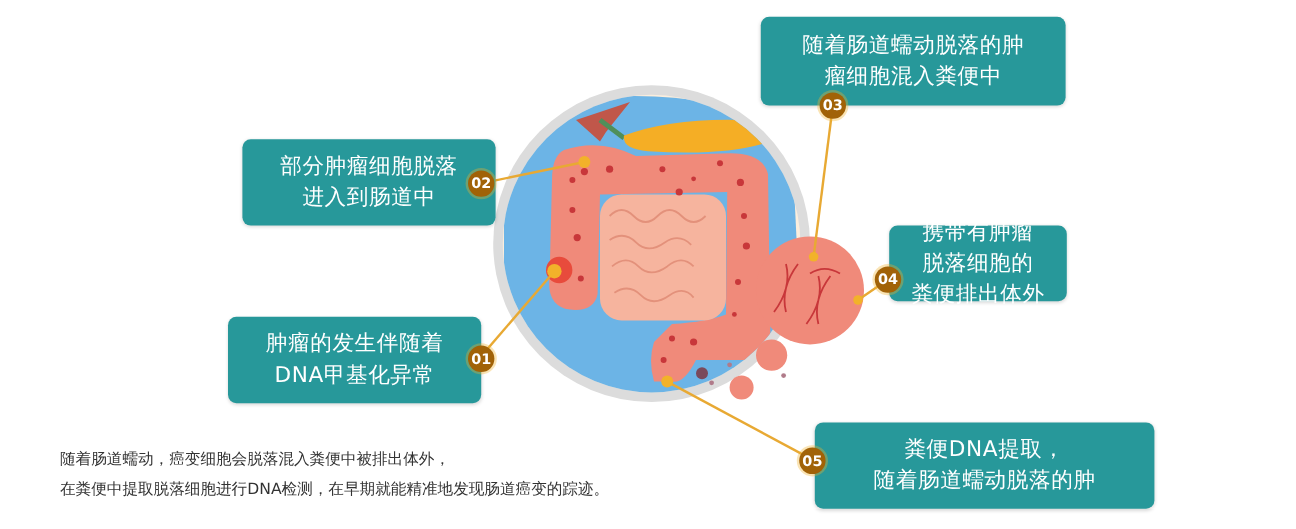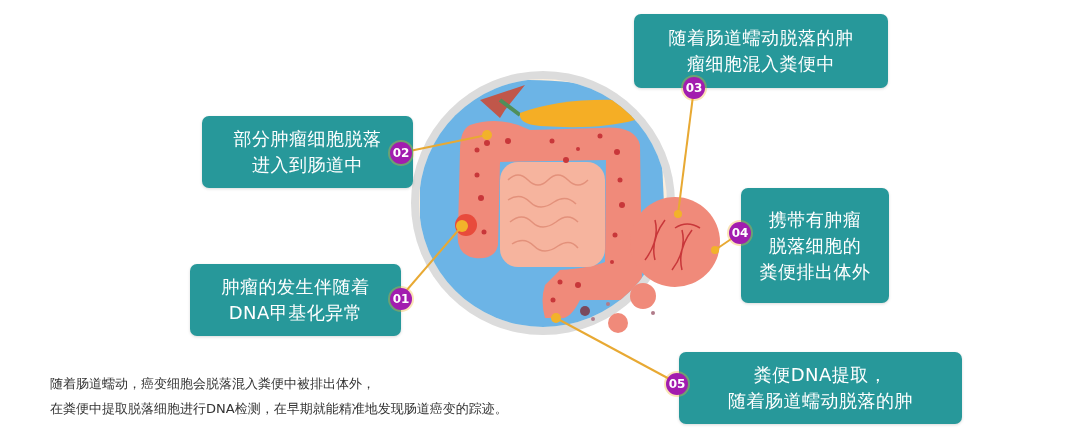--- a/index.html
+++ b/index.html
@@ -2,21 +2,21 @@
 <html><head>
 <meta charset="utf-8">
 <style>
   html, body { margin:0; padding:0; }
   body { width:1080px; height:441px; background:#ffffff; position:relative; overflow:hidden;
          font-family:"DejaVu Sans", sans-serif; }
   .box { position:absolute; background:#27989a; border-radius:7px; color:#ffffff;
          display:flex; flex-direction:column; align-items:center; justify-content:center;
          text-align:center; box-shadow:0 1px 3px rgba(0,0,0,0.15); }
   .box .line { font-size:18px; line-height:26px; letter-spacing:0.5px; white-space:nowrap; }
-  .badge { position:absolute; width:22px; height:22px; border-radius:50%; background:#a21caf;
+  .badge { position:absolute; width:22px; height:22px; border-radius:50%; background:#a16207;
            color:#fff; font-size:12px; line-height:22px; text-align:center; font-weight:bold;
            box-shadow:0 0 0 2px rgba(242,178,42,0.35); }
   .caption { position:absolute; left:50px; top:371px; color:#333; font-size:13px; line-height:25px; }
   svg.art { position:absolute; left:0; top:0; }
 </style>
 </head>
 <body>
 
 <svg class="art" width="1080" height="441" viewBox="0 0 1080 441">
   <defs>
@@ -105,21 +105,21 @@
   <div class="line">DNA甲基化异常</div>
 </div>
 <div class="badge" style="left:390px;top:288px;">01</div>
 
 <div class="box" style="left:634px;top:14px;width:254px;height:74px;">
   <div class="line">随着肠道蠕动脱落的肿</div>
   <div class="line">瘤细胞混入粪便中</div>
 </div>
 <div class="badge" style="left:683px;top:77px;">03</div>
 
-<div class="box" style="left:741px;top:188px;width:148px;height:115px;align-items:center;">
+<div class="box" style="left:741px;top:188px;width:148px;height:63px;align-items:center;">
   <div class="line">携带有肿瘤</div>
   <div class="line">脱落细胞的</div>
   <div class="line">粪便排出体外</div>
 </div>
 <div class="badge" style="left:729px;top:222px;">04</div>
 
 <div class="box" style="left:679px;top:352px;width:283px;height:72px;">
   <div class="line">粪便DNA提取，</div>
   <div class="line">随着肠道蠕动脱落的肿</div>
 </div>

